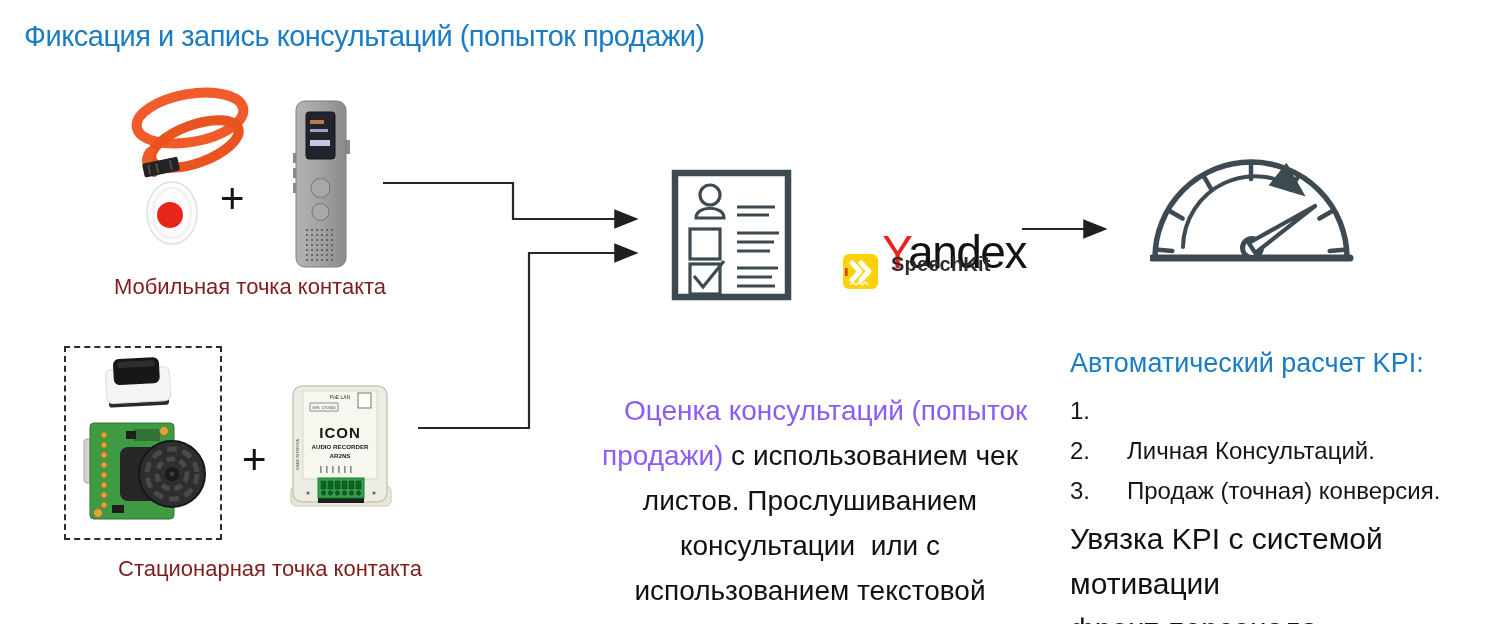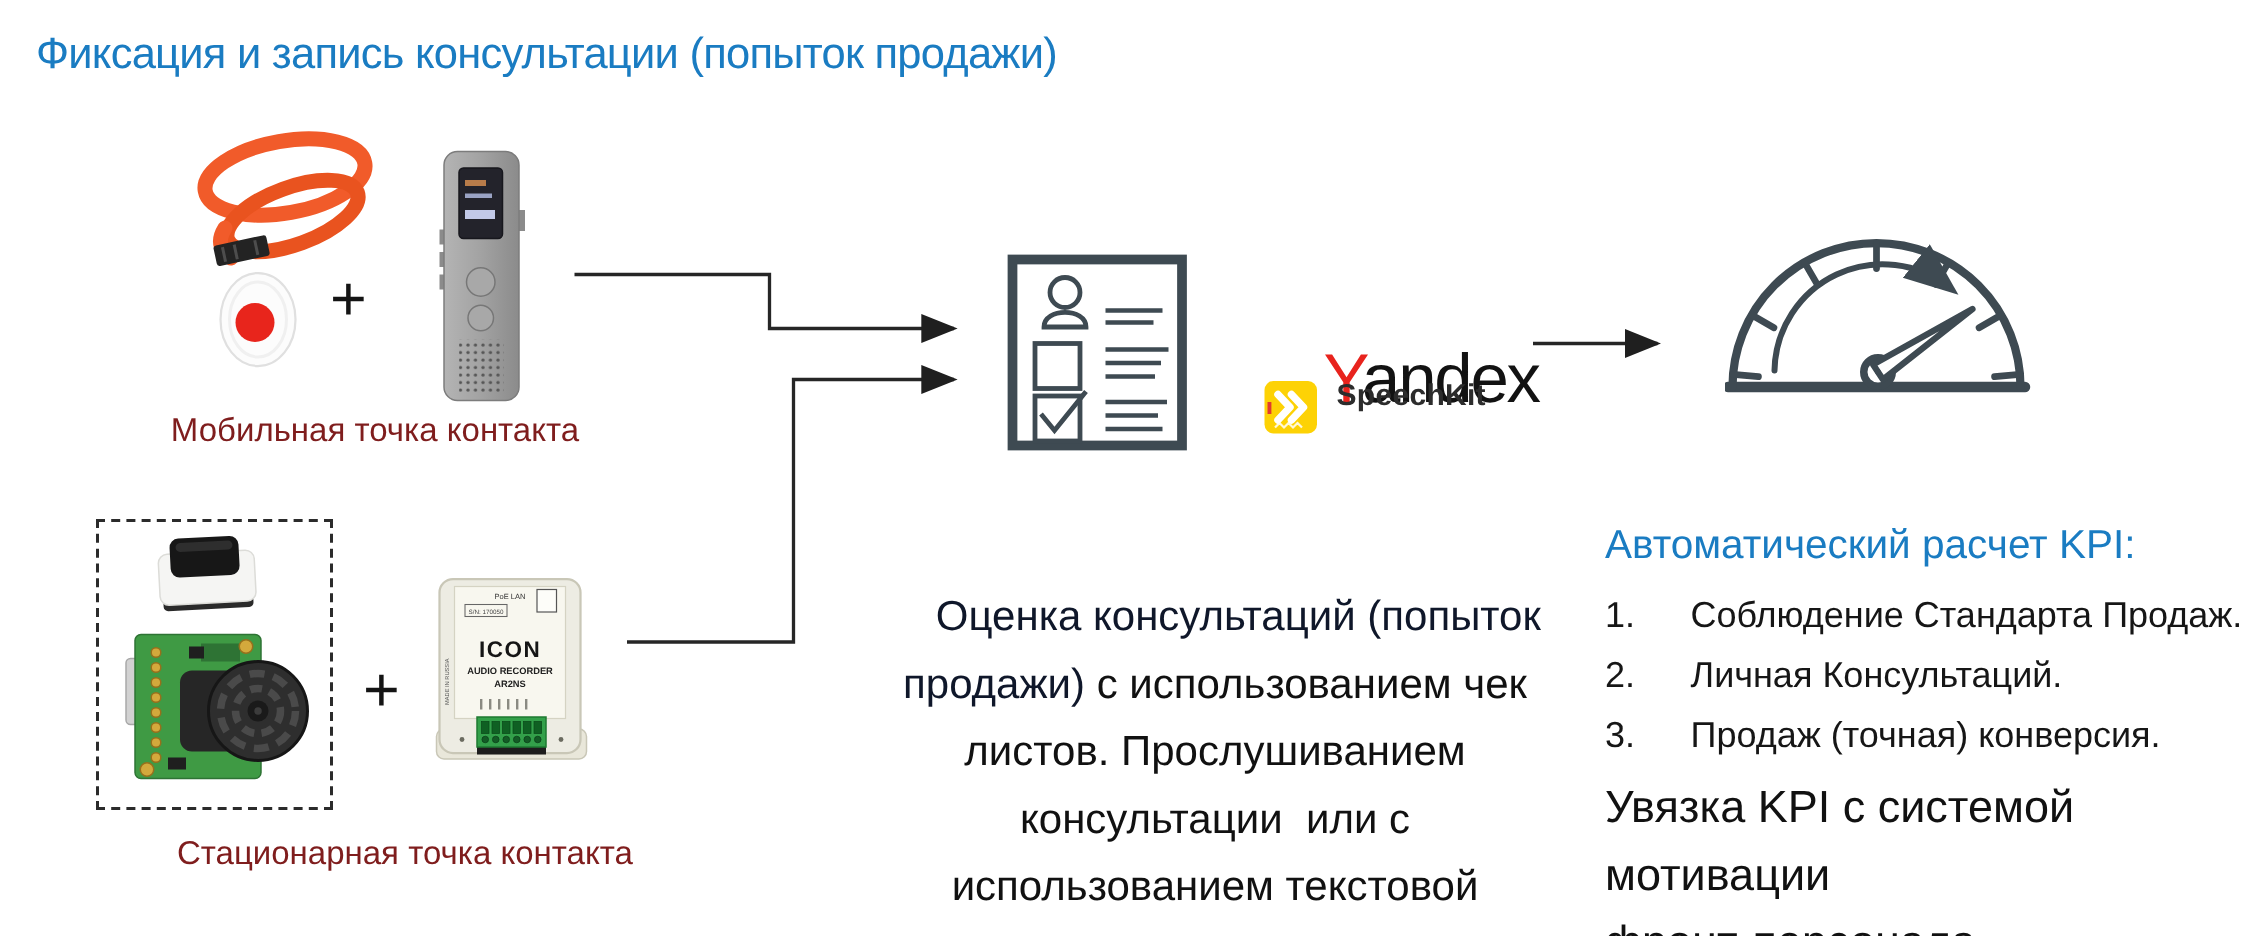--- a/index.html
+++ b/index.html
@@ -1,19 +1,19 @@
 <!DOCTYPE html>
 <html><head>
 <meta charset="utf-8">
 <style>
   html,body { margin:0; padding:0; background:#fff; }
   body { font-family:"Liberation Sans","DejaVu Sans",sans-serif; font-stretch:condensed; color:#161616; }
   #canvas { position:relative; width:1512px; height:624px; background:#ffffff; overflow:hidden; }
   .abs { position:absolute; }
-  .blue { color:#0f172a; }
+  .blue { color:#8b5cf6; }
   .page-title { left:24px; top:20px; font-size:29px; letter-spacing:-0.5px; color:#1a7cc2; white-space:pre; }
   .dev-label { font-size:22px; text-align:center; color:#7f1d1d; white-space:pre; }
   .plus-sign { font-size:42px; font-weight:400; color:#141414; line-height:48px; }
   .dashed-box { left:64px; top:346px; width:154px; height:190px; border:2px dashed #2b2b2b; }
   .eval-text { left:592px; top:343px; width:436px; text-align:center; font-size:28px; line-height:45px; white-space:pre; }
   .eval-text .rest { color:#111; }
   .kpi-block { left:1070px; top:347px; width:452px; }
   .kpi-heading { font-size:27px; line-height:32px; color:#1a7cc2; margin:0 0 12px 0; white-space:pre; }
   .kpi-row { display:flex; font-size:24px; line-height:40px; }
   .kpi-num { width:57px; flex:0 0 57px; }
@@ -24,21 +24,21 @@
   .speechkit-row { left:842px; top:253px; display:flex; gap:12px; }
   .speechkit-text { font-size:20px; font-weight:700; color:#2c2c2c; letter-spacing:0.2px; white-space:pre; }
   svg { display:block; }
   .flow { fill:none; stroke:#262626; stroke-width:2.2; }
 </style>
 </head>
 <body>
 
 <div id="canvas">
 
-  <div class="abs page-title">Фиксация и запись консультации (попыток продажи)</div>
+  <div class="abs page-title">Фиксация и запись консультаций (попыток продажи)</div>
 
   <svg class="abs" style="left:112px; top:80px;" width="160" height="195" viewBox="0 0 160 195">
     <g fill="none" stroke-linecap="round">
       <ellipse cx="78" cy="38" rx="54" ry="24" transform="rotate(-10 78 38)" stroke="#f15b2a" stroke-width="10"></ellipse>
       <ellipse cx="83" cy="64" rx="46" ry="19" transform="rotate(-20 83 64)" stroke="#e9531f" stroke-width="10"></ellipse>
       <path d="M38,72 C33,80 34,86 42,92" stroke="#f15b2a" stroke-width="10"></path>
     </g>
     <g transform="translate(30,84) rotate(-12)">
       <rect x="0" y="0" width="36" height="14" rx="2" fill="#232323"></rect>
       <line x1="6" y1="2" x2="6" y2="12" stroke="#4d4d4d" stroke-width="2"></line>
@@ -240,21 +240,20 @@
 листов. Прослушиванием
 консультации  или с
 использованием текстовой
 аналитики.</span>
   </div>
 
   <div class="abs kpi-block">
     <div class="kpi-heading">Автоматический расчет KPI:</div>
     <div class="kpi-row">
       <span class="kpi-num">1.</span>
-      <span>Соблюдение Стандарта Продаж.</span>
     </div>
     <div class="kpi-row">
       <span class="kpi-num">2.</span>
       <span>Личная Консультаций.</span>
     </div>
     <div class="kpi-row">
       <span class="kpi-num">3.</span>
       <span>Продаж (точная) конверсия.</span>
     </div>
     <div class="kpi-footer">Увязка KPI с системой мотивации

